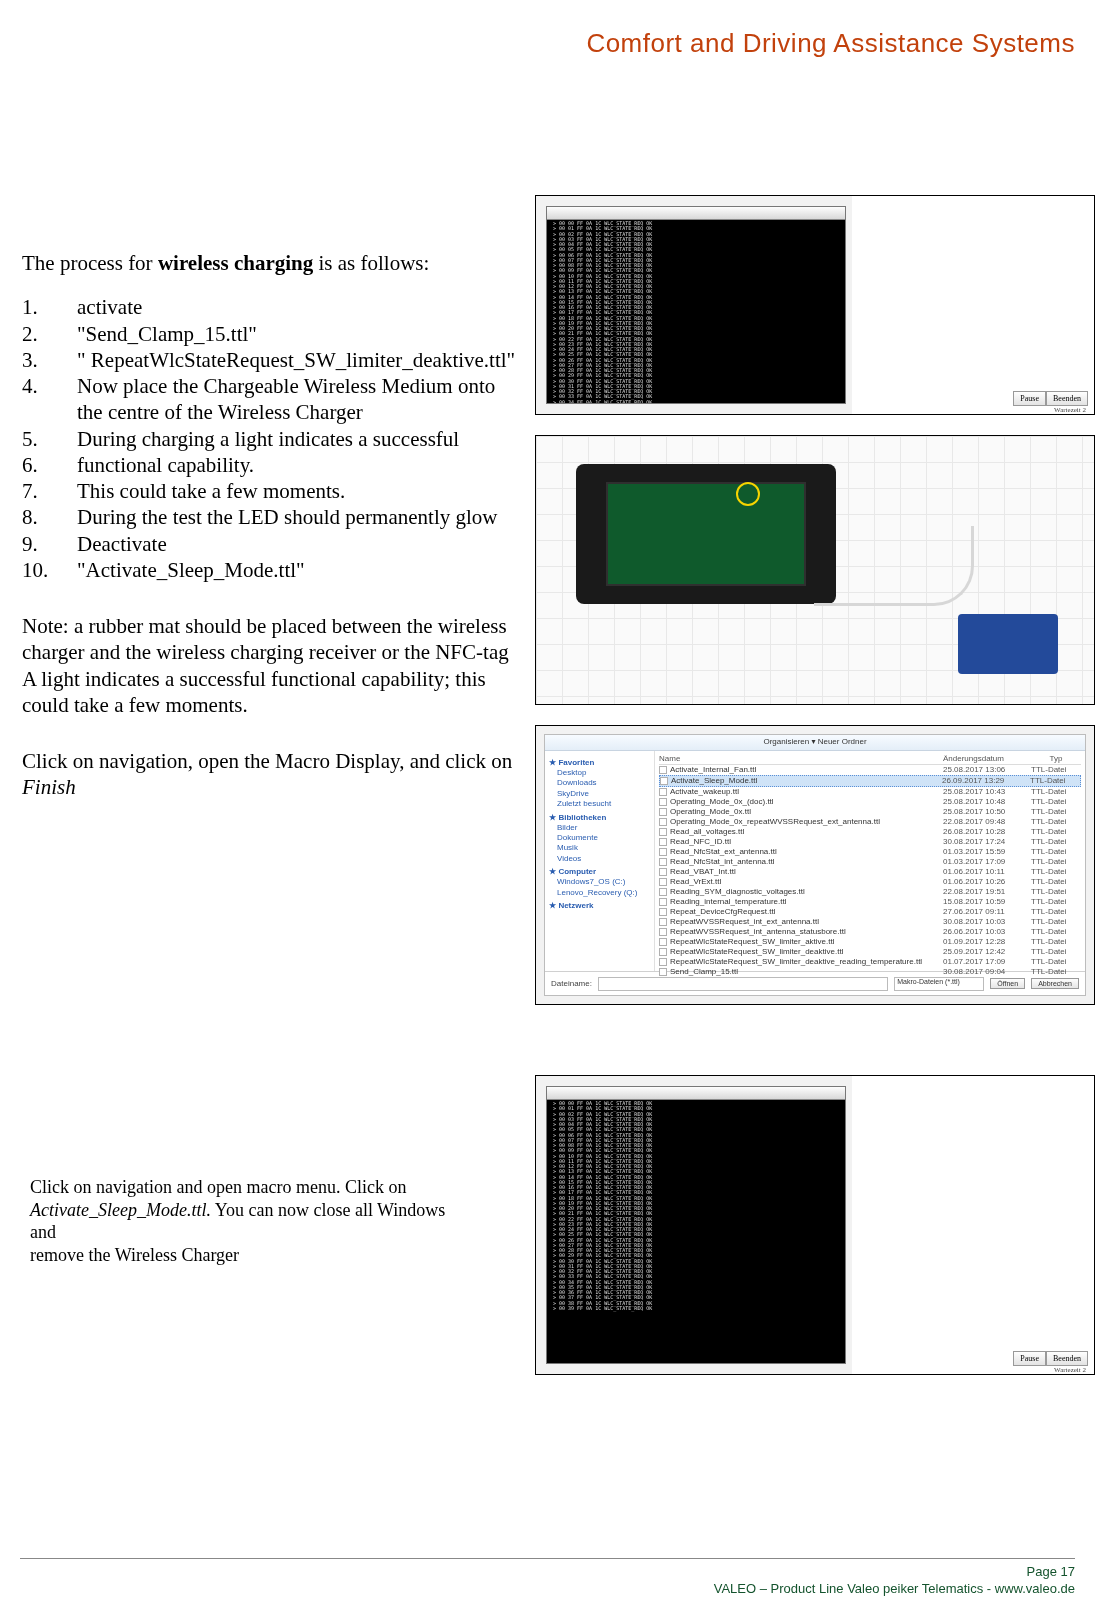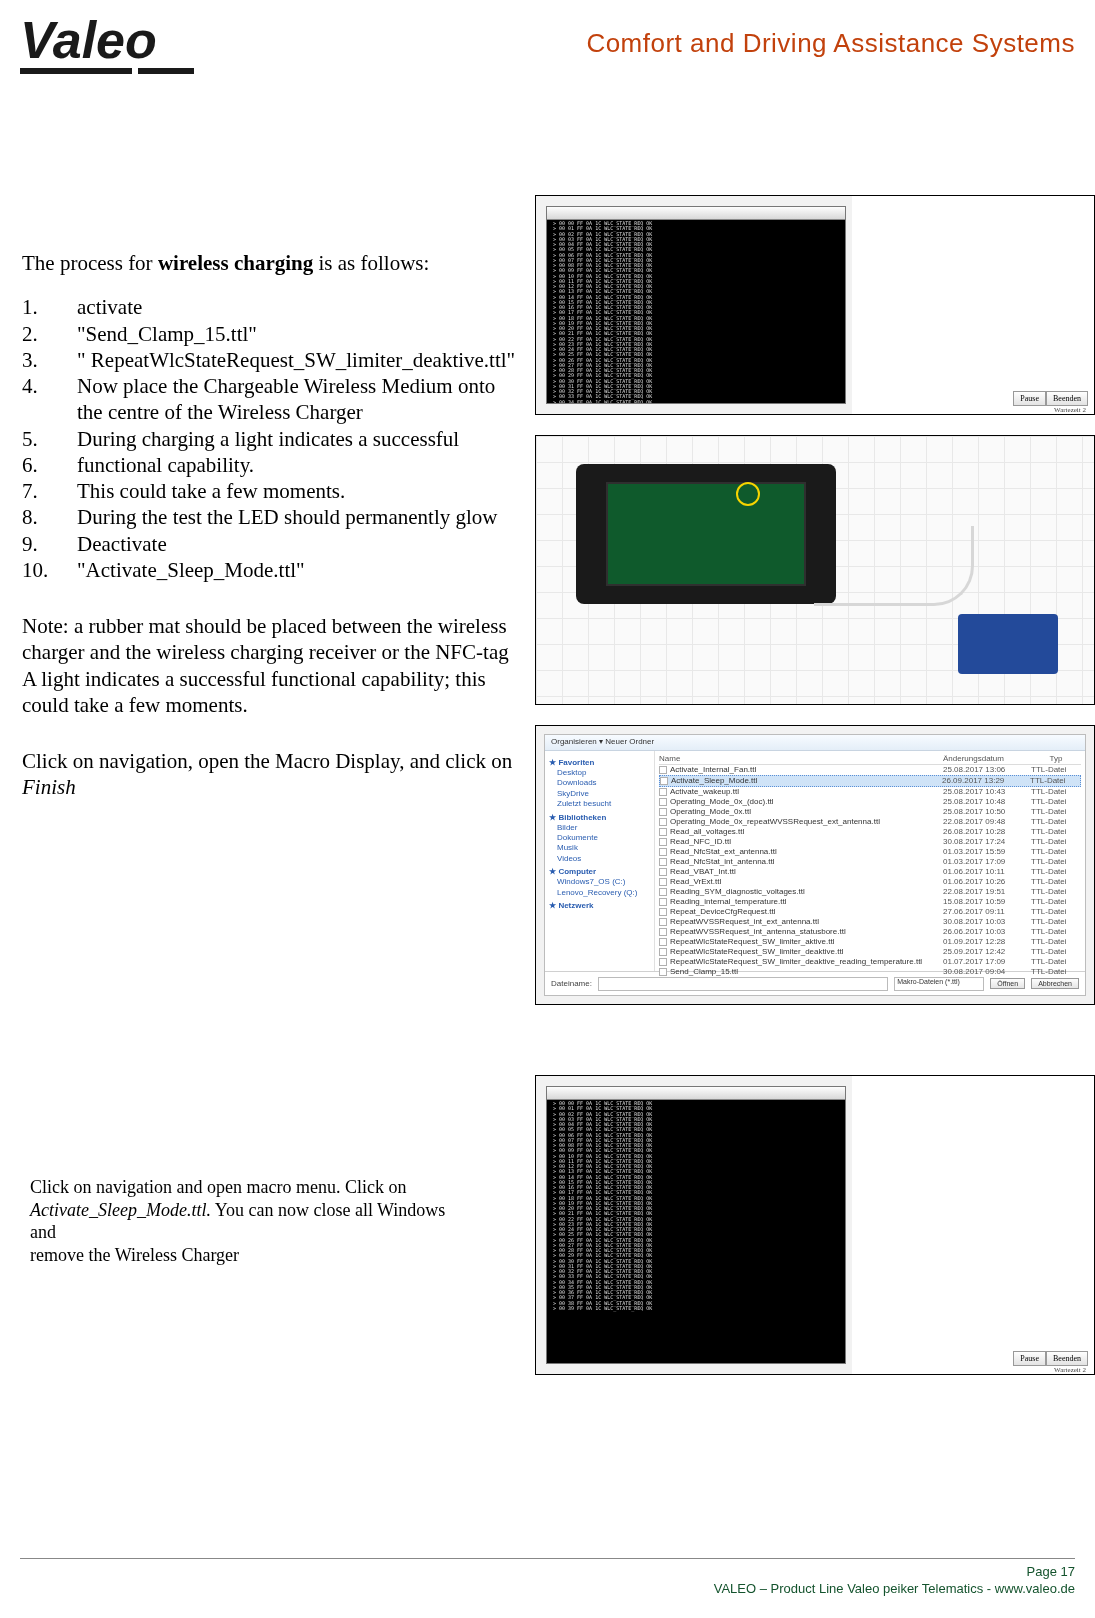--- a/index.html
+++ b/index.html
@@ -188,20 +188,21 @@
       border: 1px solid #bcbcbc;
       font-family: "Segoe UI", Tahoma, sans-serif;
       font-size: 8px;
       color: #333;
     }
     .exp-toolbar {
       height: 16px;
       background: linear-gradient(#f7fbff,#e4eef8);
       border-bottom: 1px solid #c8d4e1;
       padding: 2px 6px;
+      text-align: center;
     }
     .exp-body { display: flex; height: calc(100% - 40px); }
     .exp-side {
       width: 110px;
       border-right: 1px solid #e0e0e0;
       padding: 4px 4px;
     }
     .exp-side .grp { color: #2a5db0; font-weight: bold; margin: 3px 0 1px; }
     .exp-side .itm { color: #2a5db0; padding-left: 8px; line-height: 1.3; }
     .exp-main { flex: 1; padding: 2px 4px; }
@@ -242,27 +243,20 @@
       font-family: Arial, sans-serif;
       font-size: 13px;
       color: #14532d;
       line-height: 1.35;
     }
   </style>
 </head>
 <body>
 
 <div class="header">
-  <div class="logo">
-    <svg viewBox="0 0 200 70">
-      <text x="0" y="50" font-family="Arial Black, Arial" font-size="52" font-weight="900" font-style="italic" fill="#1a1a1a">Valeo</text>
-      <rect x="0" y="60" width="112" height="6" fill="#1a1a1a"></rect>
-      <rect x="118" y="60" width="56" height="6" fill="#1a1a1a"></rect>
-    </svg>
-  </div>
   <div class="header-title">Comfort and Driving Assistance Systems</div>
 </div>
 
 <div class="leftcol">
   <p class="intro">
     <span>The process for </span><b>wireless charging</b><span> is as follows:</span>
   </p>
 
   <div class="steps" id="steps">
       <div class="row">

